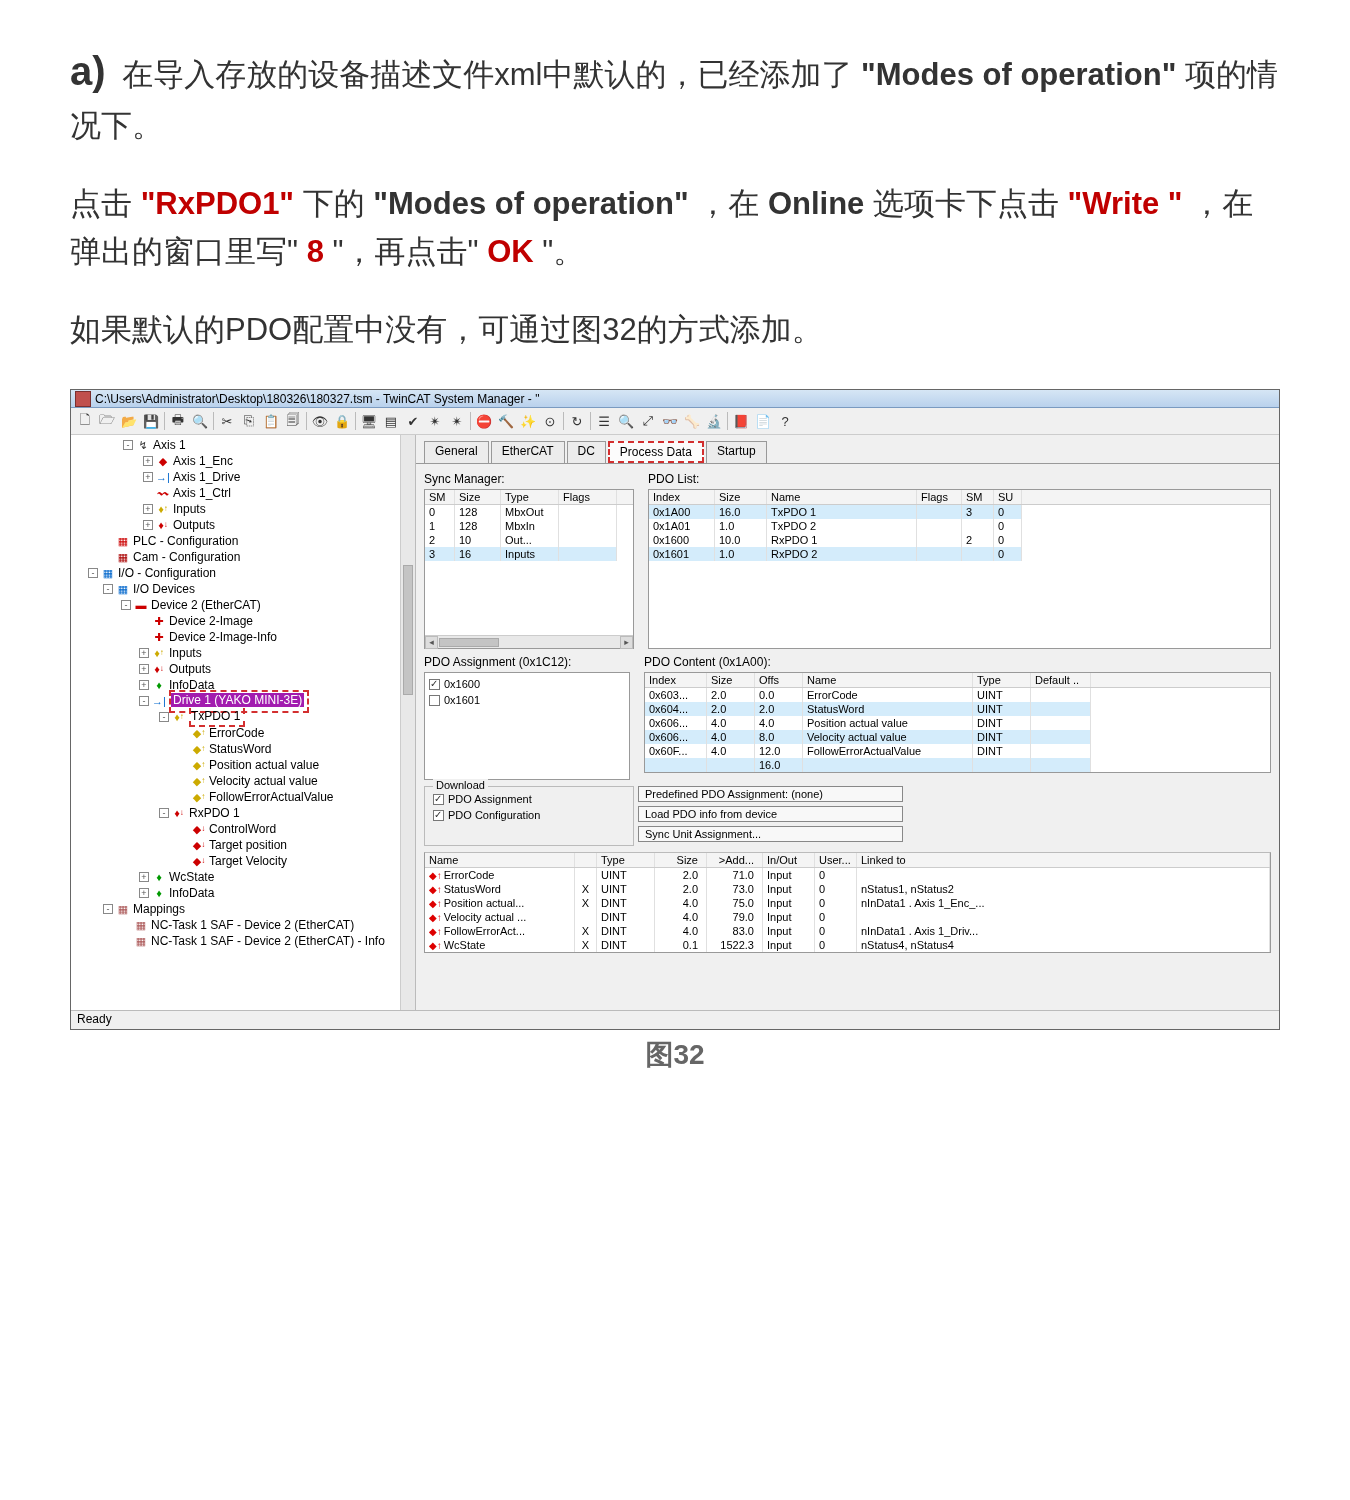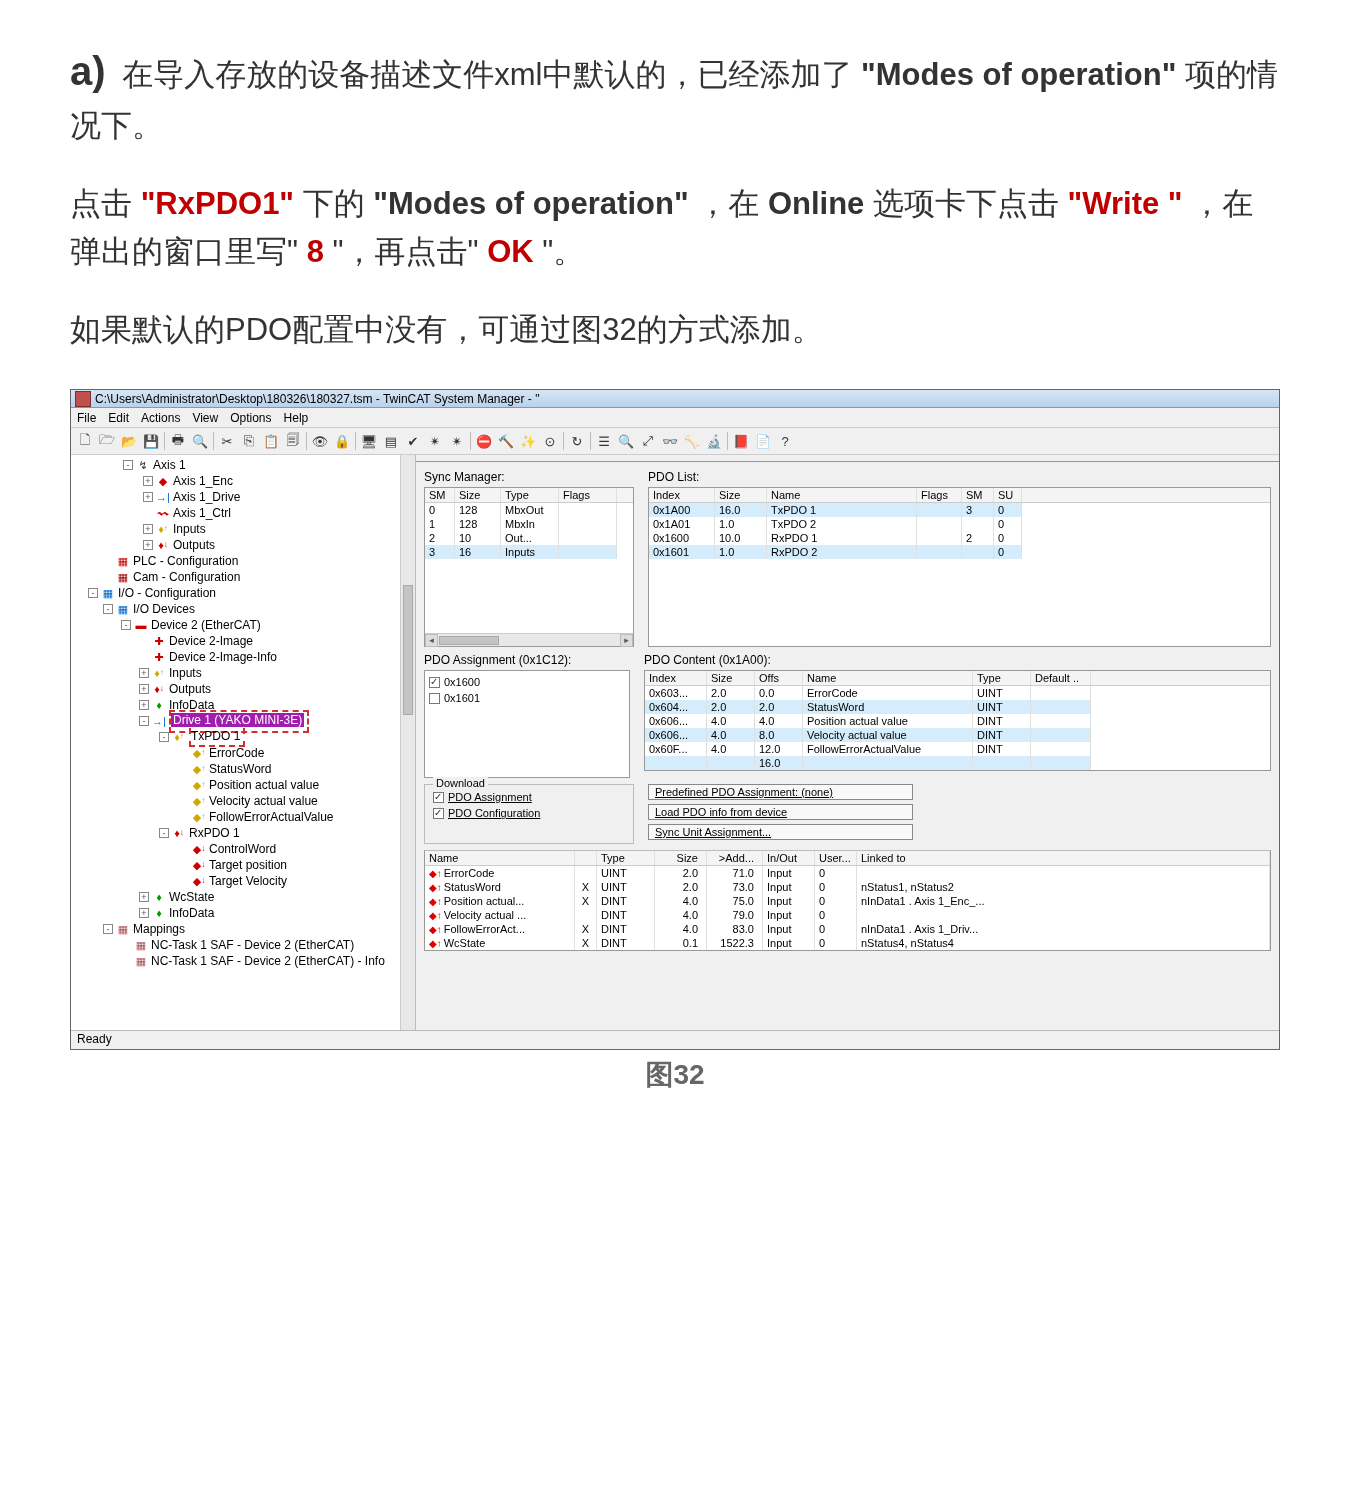--- a/index.html
+++ b/index.html
@@ -323,22 +323,21 @@
     .content-grid { flex: 1; }
     .content-grid .c0 { width: 62px; }
     .content-grid .c1 { width: 48px; }
     .content-grid .c2 { width: 48px; }
     .content-grid .c3 { width: 170px; }
     .content-grid .c4 { width: 58px; }
     .content-grid .c5 { width: 60px; }
 
     .lower {
       display: flex;
-      gap: 14px;
-      text-decoration: underline;
+      gap: 4px;
     }
     .download-box {
       border: 1px solid #bbb;
       padding: 4px 8px 6px 8px;
       width: 210px;
       font-size: 11px;
       position:relative;
     }
     .download-box .legend{position:absolute;top:-8px;left:8px;background:#f0f0f0;padding:0 3px;font-size:11px;}
     .btn-like {
@@ -412,28 +411,20 @@
   <p class="para">如果默认的PDO配置中没有，可通过图32的方式添加。</p>
 </div>
 
 <div class="screenshot">
 
   <div class="titlebar">
     <span class="icon"></span>
     <span>C:\Users\Administrator\Desktop\180326\180327.tsm - TwinCAT System Manager - "</span>
   </div>
 
-  <div class="menubar">
-    <span>File</span>
-    <span>Edit</span>
-    <span>Actions</span>
-    <span>View</span>
-    <span>Options</span>
-    <span>Help</span>
-  </div>
 
   <div class="toolbar">
     <span class="tbtn g-new">🗋</span>
     <span class="tbtn g-open">🗁</span>
     <span class="tbtn">📂</span>
     <span class="tbtn g-save">💾</span>
     <span class="sep"></span>
     <span class="tbtn g-print">🖶</span>
     <span class="tbtn">🔍</span>
     <span class="sep"></span>
@@ -635,20 +626,27 @@
             <span>NC-Task 1 SAF - Device 2 (EtherCAT) - Info</span>
           </div>
         </div>
       <div class="vscroll">
           <div class="thumb"></div>
         </div>
     </div>
 
     <div class="right-pane">
 
+      <div class="tabs">
+        <div class="tab">General</div>
+        <div class="tab">EtherCAT</div>
+        <div class="tab">DC</div>
+        <div class="tab active red-dash">Process Data</div>
+        <div class="tab">Startup</div>
+      </div>
 
       <div class="tab-body">
 
         <div class="upper">
           <div>
             <div class="panel-label">Sync Manager:</div>
             <div class="grid sm-grid" id="sm-grid">
                 <div class="grid-head">
                   <div class="grid-cell c0">SM</div>
                   <div class="grid-cell c1">Size</div>

